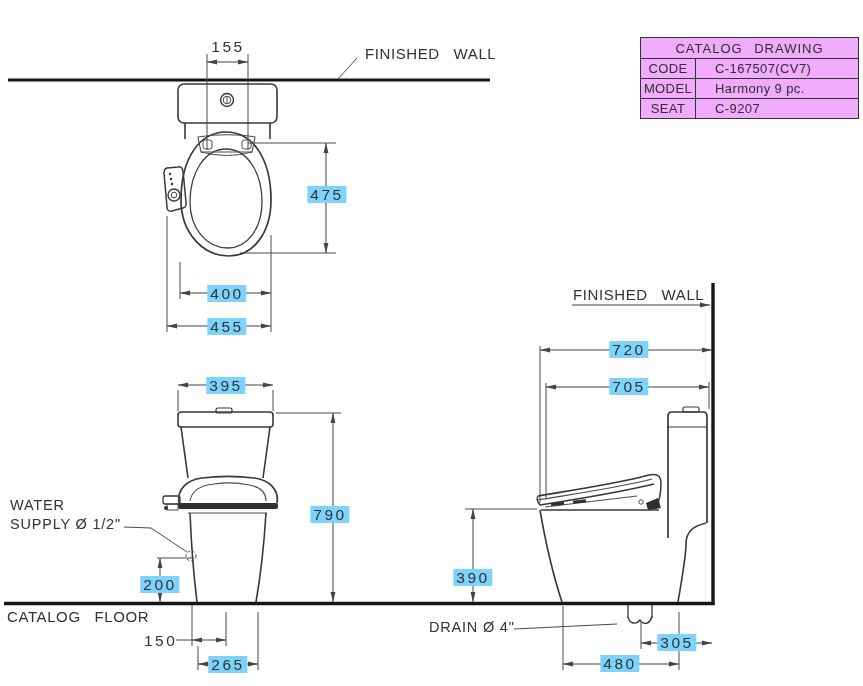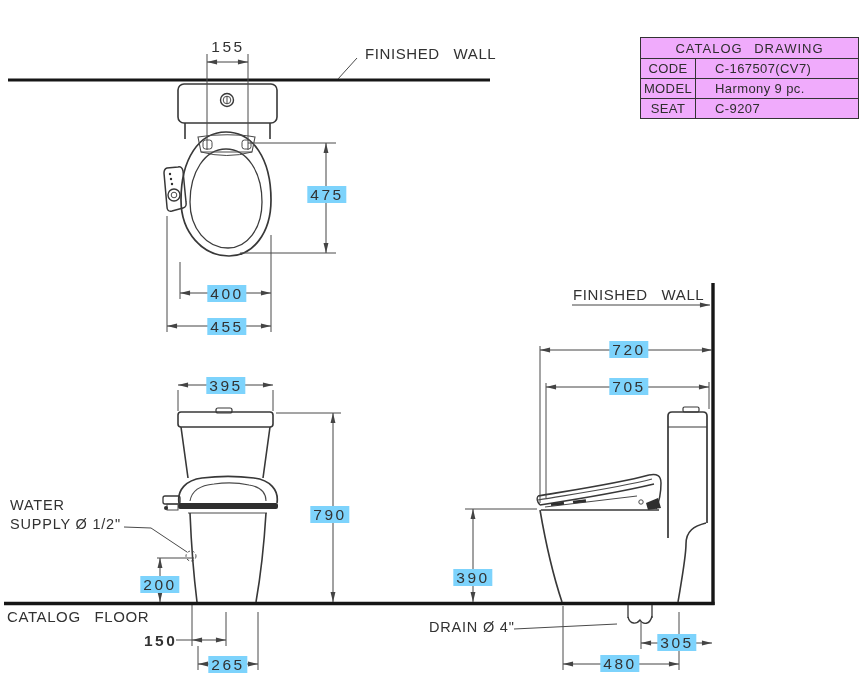--- a/index.html
+++ b/index.html
@@ -166,21 +166,21 @@
   <div class="txt dim ctr bg" style="left:327px; top:186px;">475</div>
   <div class="txt dim ctr bg" style="left:227px; top:285px;">400</div>
   <div class="txt dim ctr bg" style="left:227px; top:318px;">455</div>
 
   <div class="txt dim ctr bg" style="left:226px; top:377px;">395</div>
   <div class="txt dim ctr bg" style="left:330px; top:506px;">790</div>
   <div class="txt small-lbl" style="left:10px; top:497px;">WATER</div>
   <div class="txt small-lbl" style="left:10px; top:516px;">SUPPLY Ø 1/2"</div>
   <div class="txt dim ctr bg" style="left:160px; top:576px;">200</div>
   <div class="txt lbl" style="left:7px; top:609px;">CATALOG FLOOR</div>
-  <div class="txt dim" style="left:144px; top:632px;font-weight:bold;">150</div>
+  <div class="txt dim" style="left:144px; top:632px;">150</div>
   <div class="txt dim ctr bg" style="left:228px; top:656px;">265</div>
 
   <div class="txt lbl" style="left:573px; top:287px;">FINISHED WALL</div>
   <div class="txt dim ctr bg" style="left:629px; top:341px;">720</div>
   <div class="txt dim ctr bg" style="left:629px; top:378px;">705</div>
   <div class="txt dim ctr bg" style="left:473px; top:549px;margin-top:20px;">390</div>
   <div class="txt small-lbl" style="left:429px; top:619px;">DRAIN Ø 4"</div>
   <div class="txt dim ctr bg" style="left:677px; top:634px;">305</div>
   <div class="txt dim ctr bg" style="left:620px; top:655px;">480</div>
 

